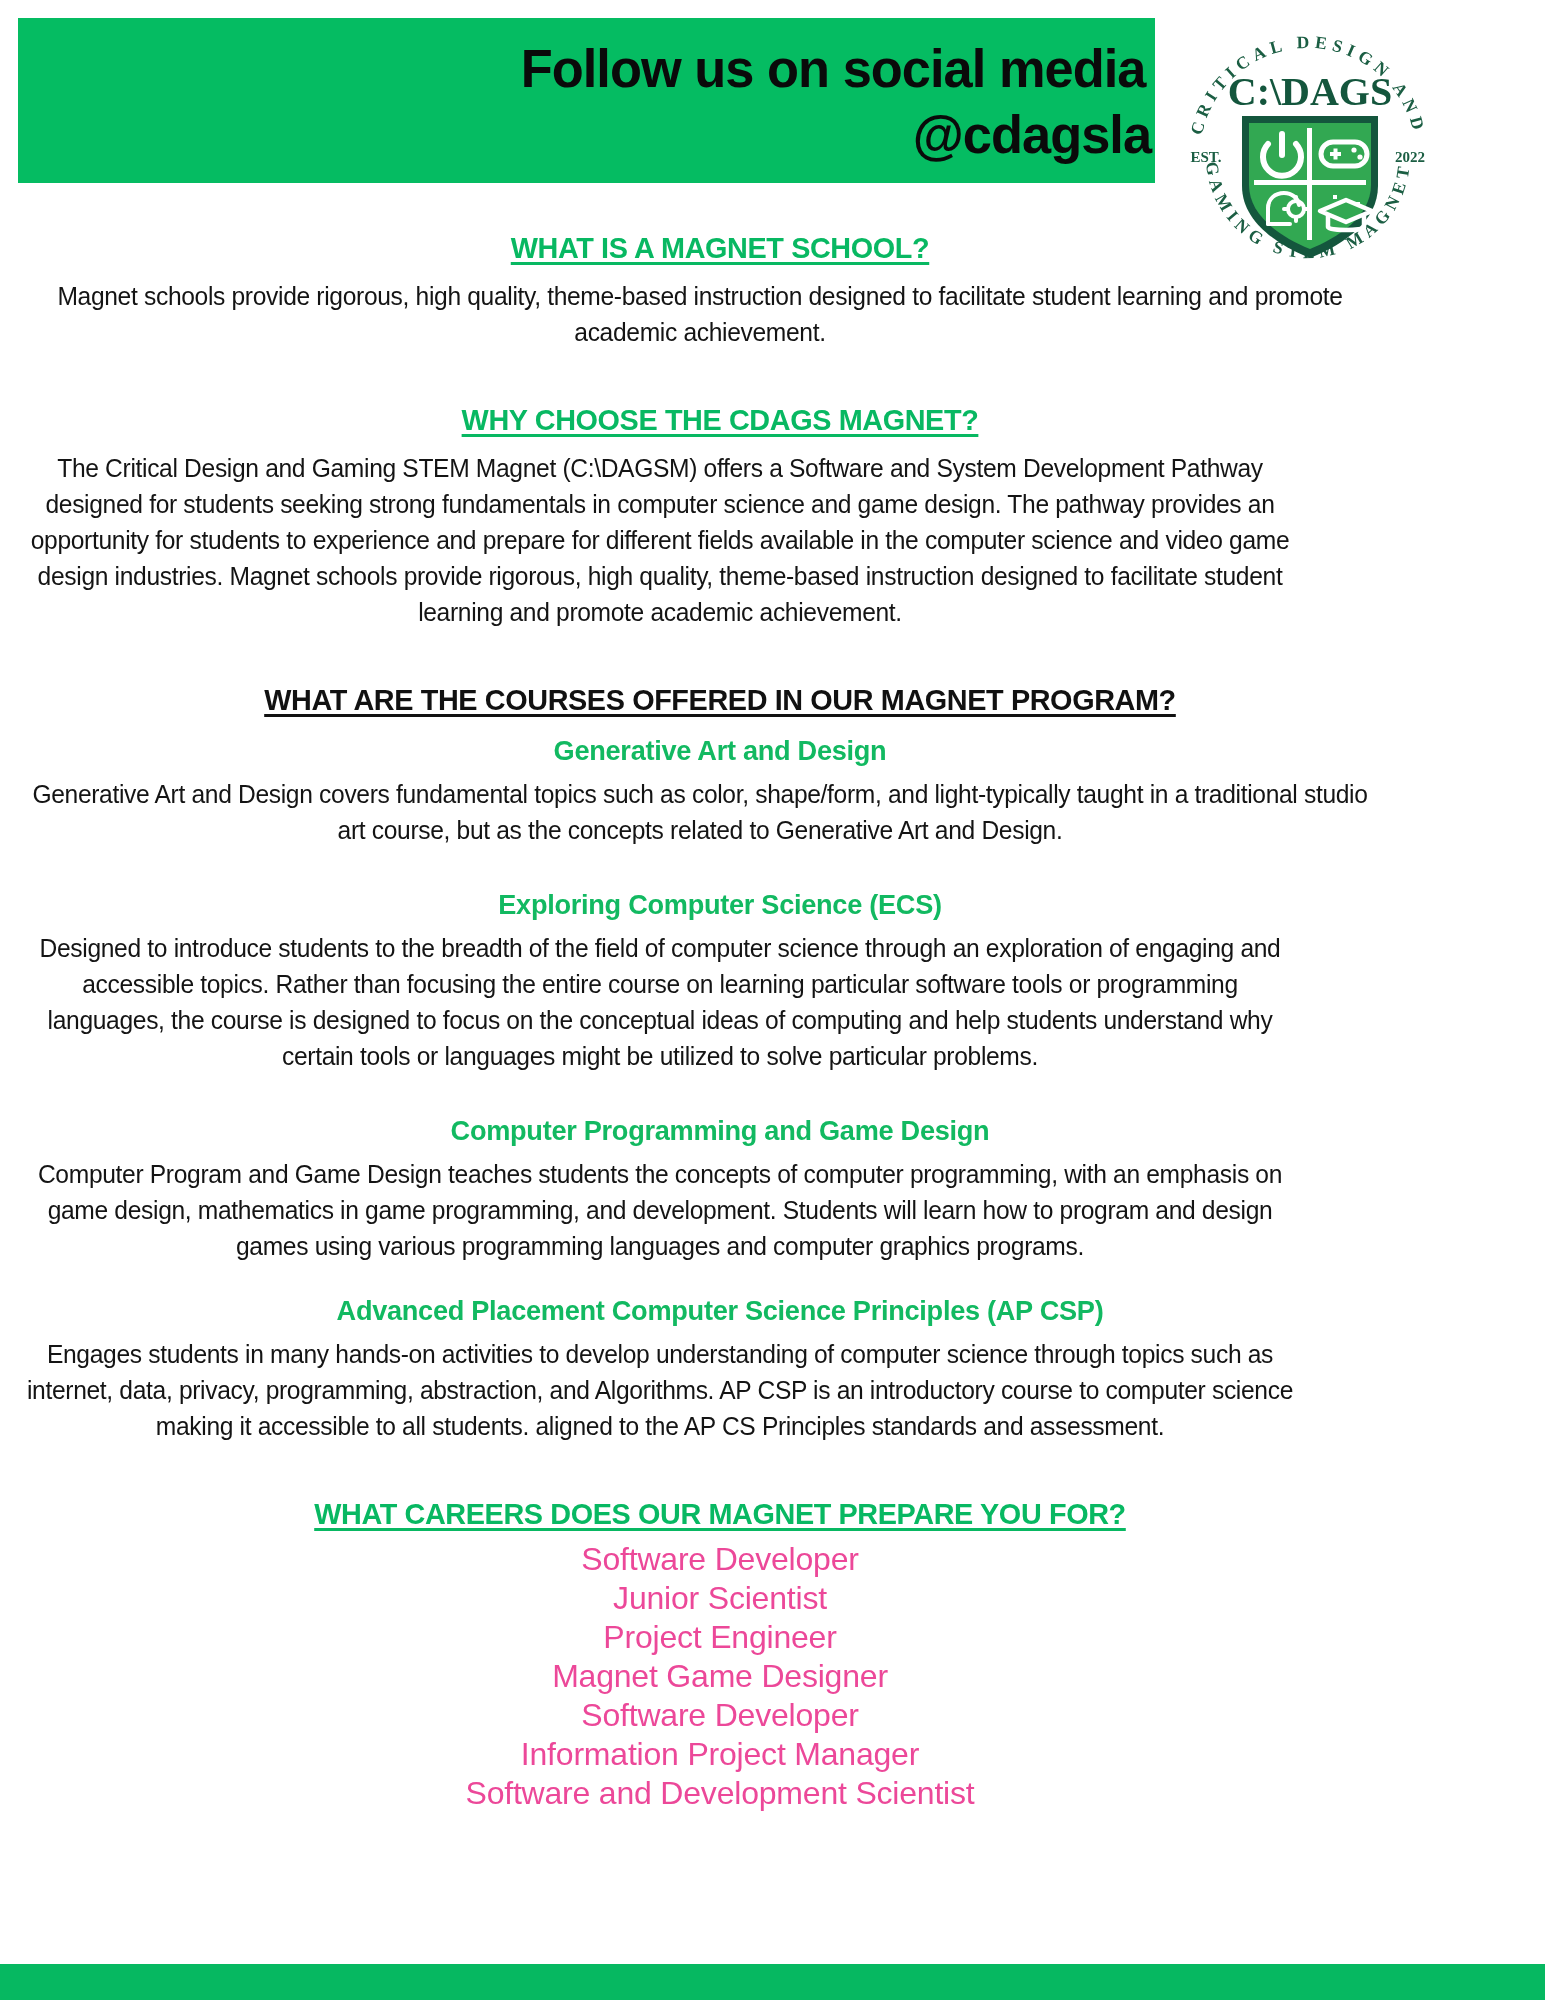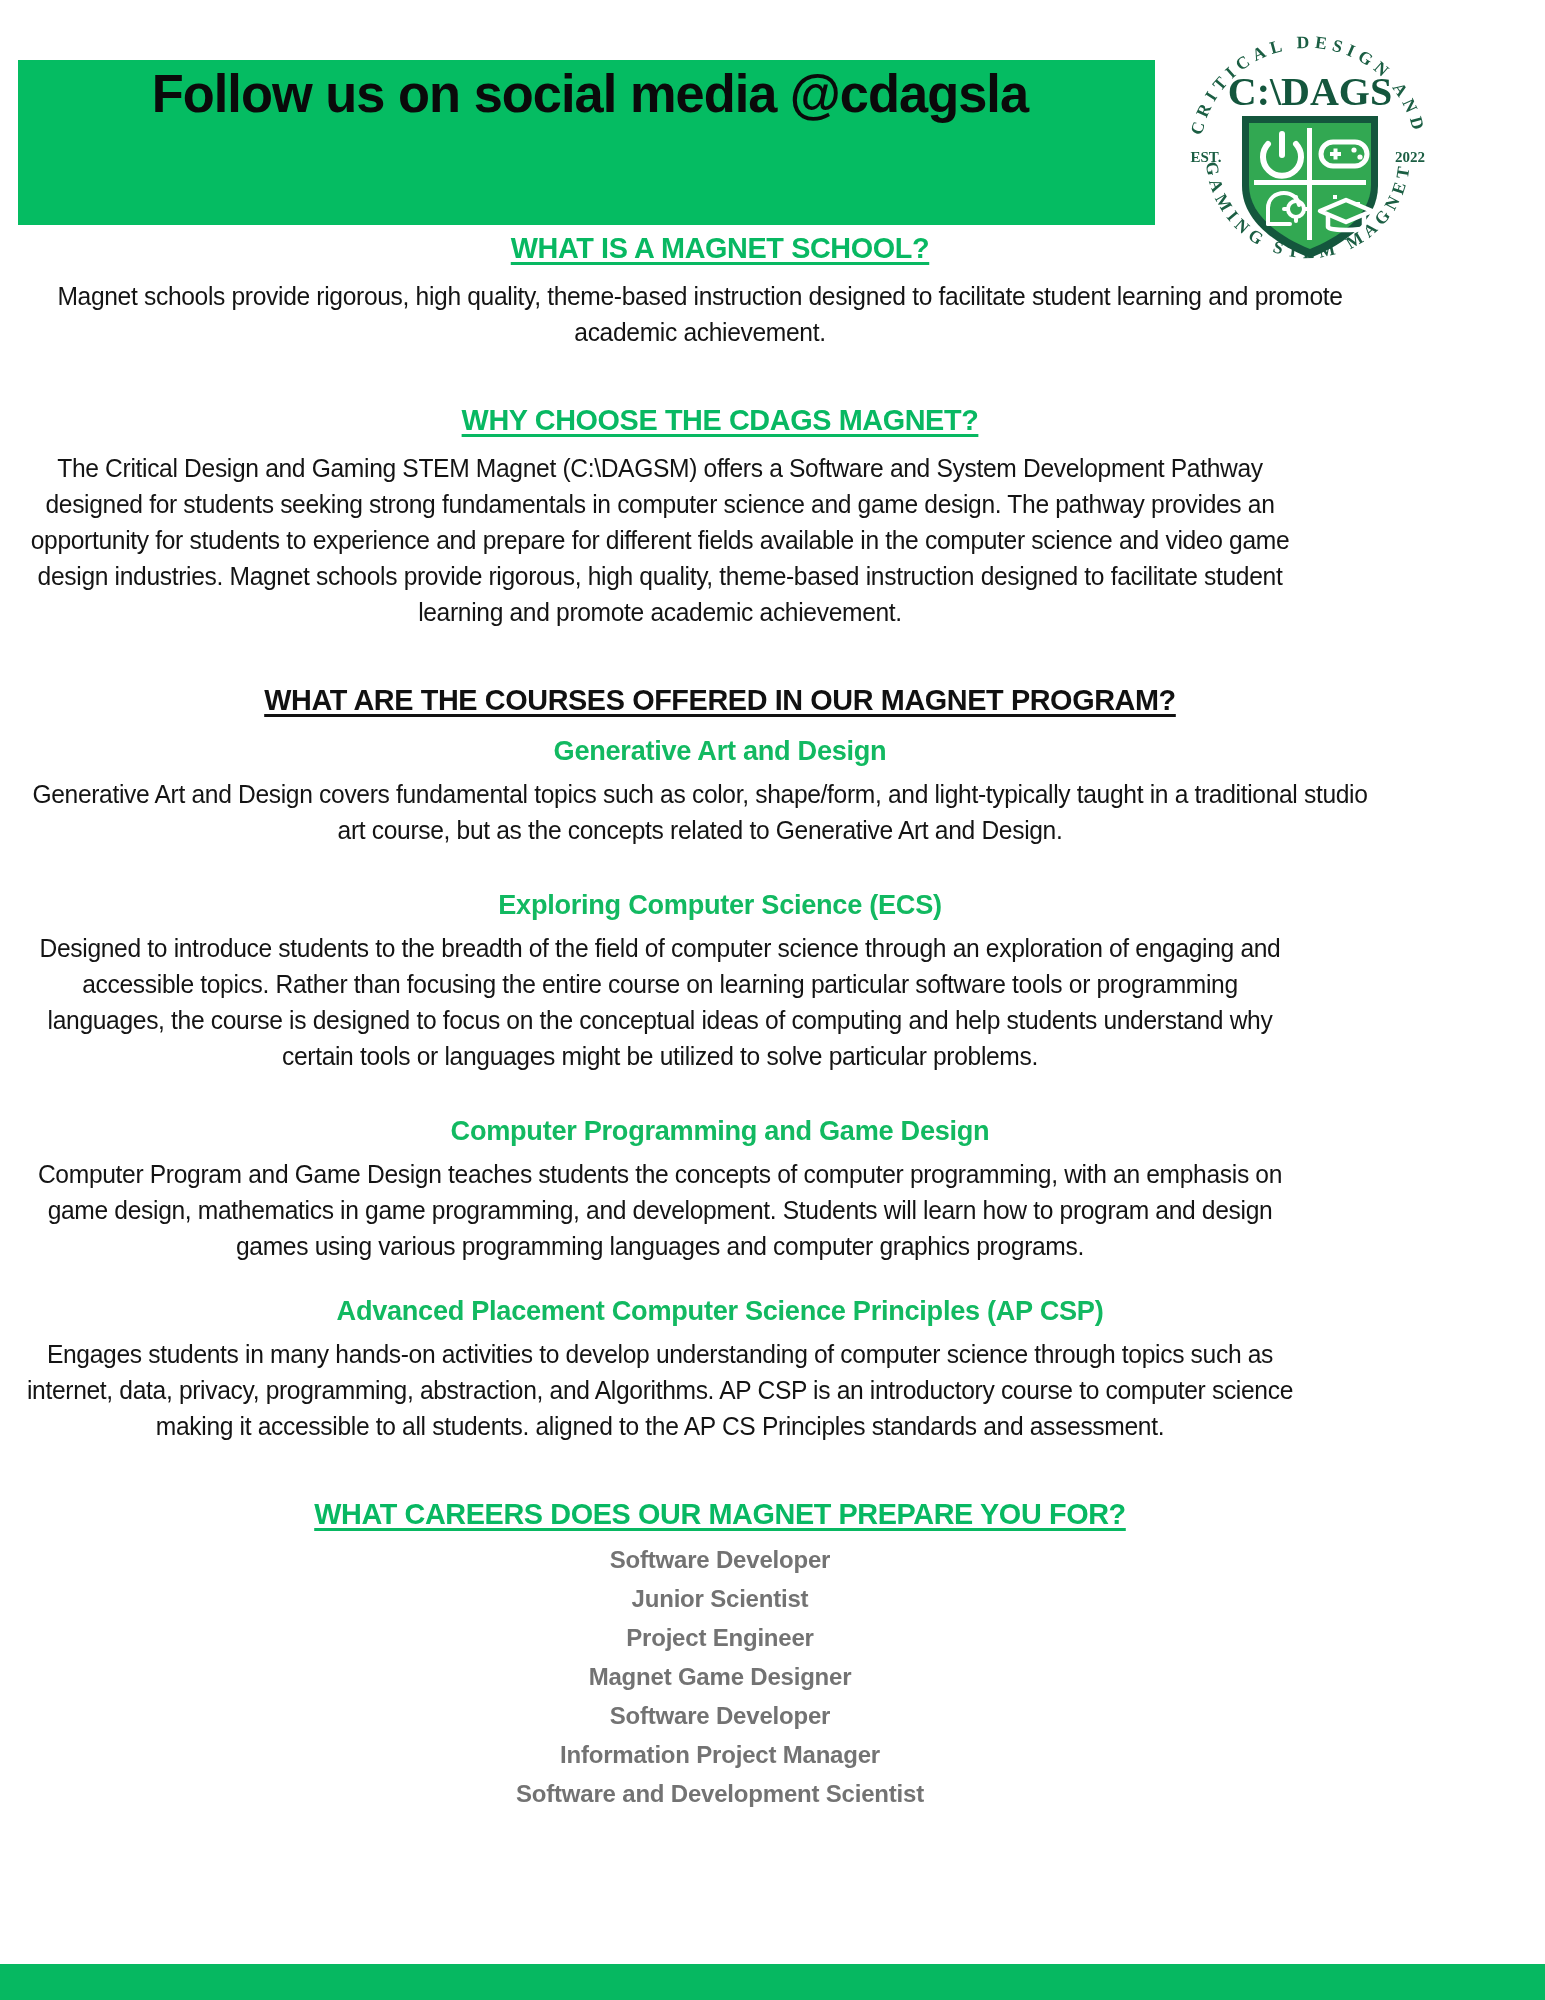--- a/index.html
+++ b/index.html
@@ -29,24 +29,23 @@
     height: 230px;
   }
   .header-banner {
     position: absolute;
     left: 18px;
     top: 18px;
     width: 1137px;
     height: 165px;
     background: #05bc62;
     display: flex;
-    flex-direction: row;
-    align-items: flex-start;
+    flex-direction: column;
+    align-items: flex-end;
     justify-content: center;
-    margin-top: 42px;
   }
   .header-banner .hl {
     font-family: "Liberation Sans", sans-serif;
     font-weight: 700;
     font-size: 54px;
     line-height: 66px;
     letter-spacing: -1px;
     color: #0a0a0a;
     text-align: center;
     white-space: nowrap;
@@ -129,24 +128,24 @@
   .w-mid    { width: 1320px; margin: 0 auto; }
 
   .careers {
     margin: 0;
     padding: 0;
     list-style: none;
     text-align: center;
   }
   .careers li {
     font-family: "Liberation Sans", sans-serif;
-    font-weight: 700;
-    font-size: 24px;
+    font-weight: 400;
+    font-size: 32px;
     line-height: 39px;
-    color: #737373;
+    color: #ec4899;
     letter-spacing: -0.2px;
   }
 
   .sp-8  { height: 8px; }
   .sp-12 { height: 12px; }
   .sp-16 { height: 16px; }
   .sp-30 { height: 30px; }
   .sp-40 { height: 40px; }
   .sp-52 { height: 52px; }
 

